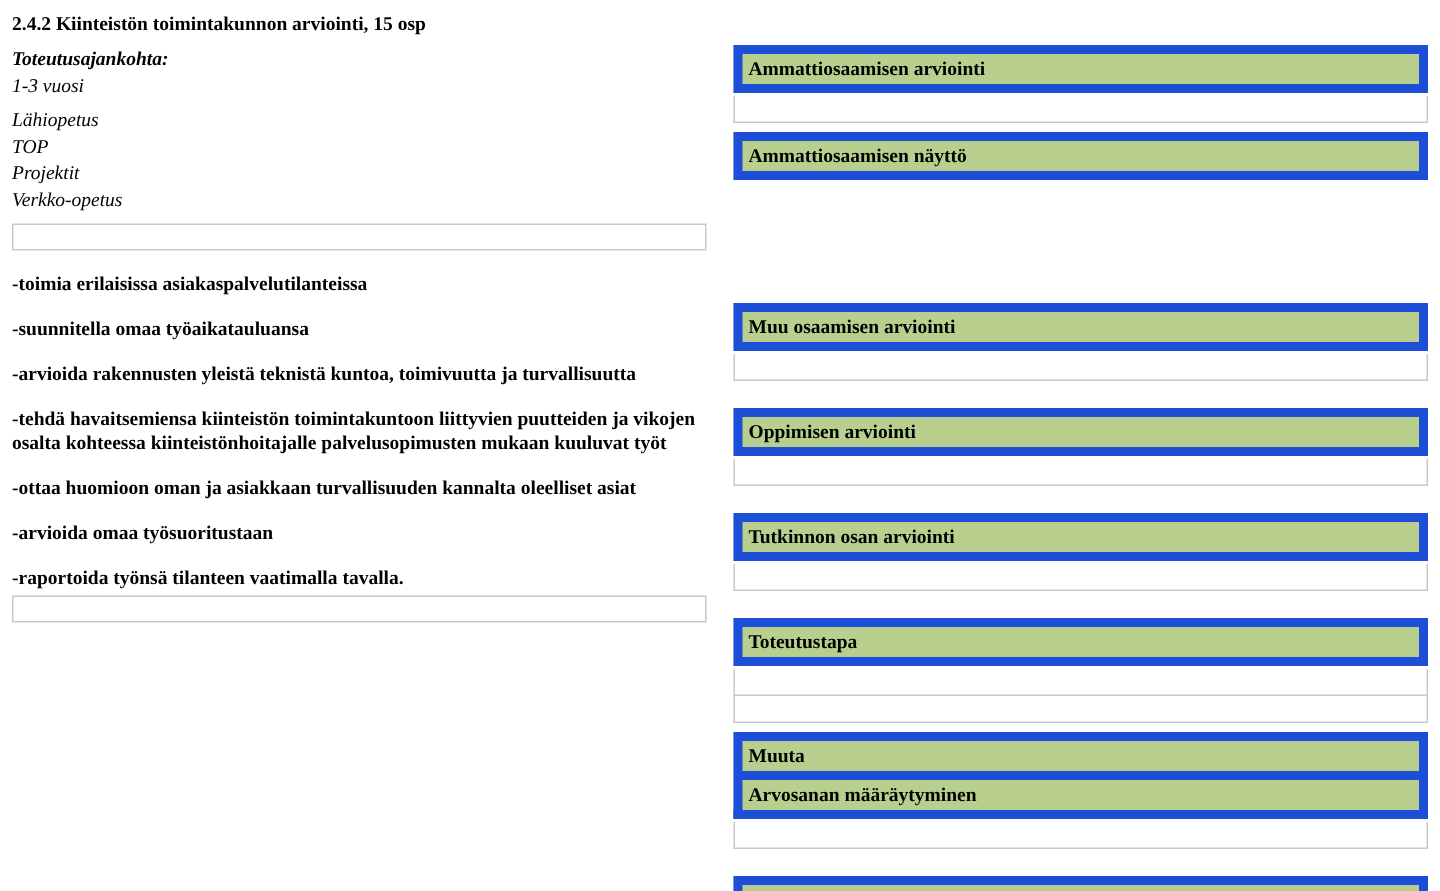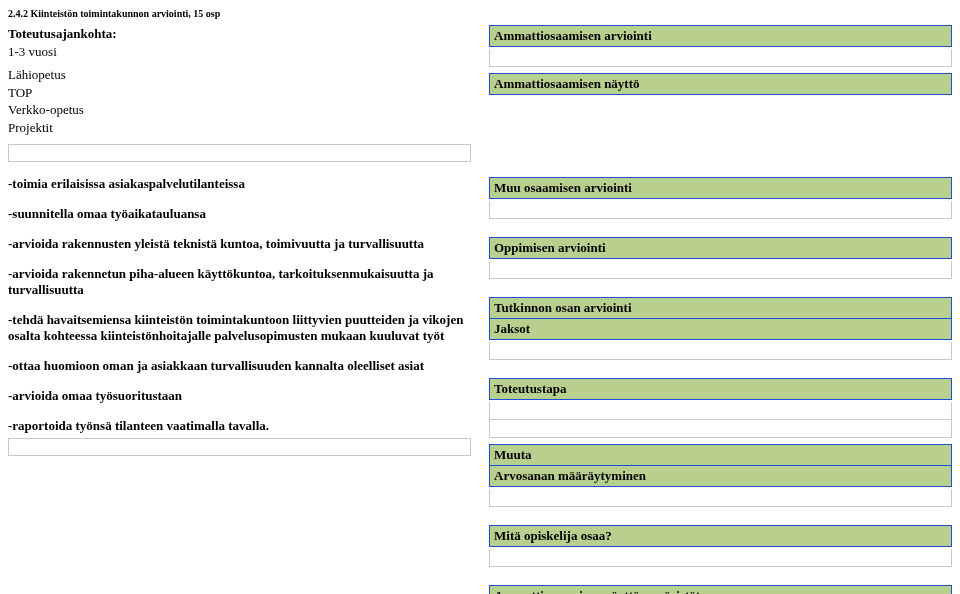--- a/index.html
+++ b/index.html
@@ -6,43 +6,43 @@
   body {
     font-family: Georgia, 'Times New Roman', serif;
     background: #fff;
     padding: 8px;
     font-size: 13px;
     color: #000;
     width: 960px;
   }
   .title {
     font-weight: bold;
-    font-size: 10px;
+    font-size: 13px;
     margin-bottom: 6px;
   }
   .grid {
     display: grid;
     grid-template-columns: 1fr 1fr;
     gap: 0 18px;
   }
   .col { display: flex; flex-direction: column; }
   .label-bold { font-weight: bold; }
-  .block { margin-bottom: 6px; }
+  .block { margin-bottom: 6px; font-style: italic; }
   .block p { margin: 0; line-height: 1.35; }
   .field-cell {
     border: 1px solid #c8c8c8;
     height: 18px;
     margin-top: 2px;
     background: #fff;
   }
   .green-header {
     background: #b9cf8e;
     font-weight: bold;
     padding: 2px 4px;
-    border: 1px solid #1d4ed8;
+    border: 6px solid #1d4ed8;
     margin-top: 6px;
   }
   .green-header + .field-cell { border-top: none; }
   .spacer-md { height: 12px; }
   .left-items p { line-height: 1.35; }
   .left-block { margin-top: 14px; font-weight: bold; }
 </style>
 </head>
 <body>
 
@@ -53,38 +53,35 @@
   <div class="col">
     <div class="block">
       <p class="label-bold">Toteutusajankohta:</p>
       <p>1-3 vuosi</p>
     </div>
 
     <div class="block">
       <div class="left-items">
         <p>Lähiopetus</p>
         <p>TOP</p>
+        <p>Projektit</p>
         <p>Verkko-opetus</p>
-        <p>Projektit</p>
       </div>
     </div>
 
     <div class="field-cell"></div>
 
     <div class="left-block">
         <p>-toimia erilaisissa asiakaspalvelutilanteissa</p>
       </div>
     <div class="left-block">
         <p>-suunnitella omaa työaikatauluansa</p>
       </div>
     <div class="left-block">
         <p>-arvioida rakennusten yleistä teknistä kuntoa, toimivuutta ja turvallisuutta</p>
-      </div>
-    <div class="left-block">
-        <p>-arvioida rakennetun piha-alueen käyttökuntoa, tarkoituksenmukaisuutta ja turvallisuutta</p>
       </div>
     <div class="left-block">
         <p>-tehdä havaitsemiensa kiinteistön toimintakuntoon liittyvien puutteiden ja vikojen osalta kohteessa kiinteistönhoitajalle palvelusopimusten mukaan kuuluvat työt</p>
       </div>
     <div class="left-block">
         <p>-ottaa huomioon oman ja asiakkaan turvallisuuden kannalta oleelliset asiat</p>
       </div>
     <div class="left-block">
         <p>-arvioida omaa työsuoritustaan</p>
       </div>
@@ -103,21 +100,20 @@
 
     <div class="green-header">Muu osaamisen arviointi</div>
     <div class="field-cell"></div>
 
     <div class="spacer-md"></div>
     <div class="green-header">Oppimisen arviointi</div>
     <div class="field-cell"></div>
 
     <div class="spacer-md"></div>
     <div class="green-header">Tutkinnon osan arviointi</div>
-    <div class="green-header" style="margin-top:0;border-top:none;">Jaksot</div>
     <div class="field-cell"></div>
 
     <div class="spacer-md"></div>
     <div class="green-header">Toteutustapa</div>
     <div class="field-cell"></div>
     <div class="field-cell" style="margin-top:0;border-top:none;"></div>
 
     <div class="green-header">Muuta</div>
     <div class="green-header" style="margin-top:0;border-top:none;">Arvosanan määräytyminen</div>
     <div class="field-cell"></div>

